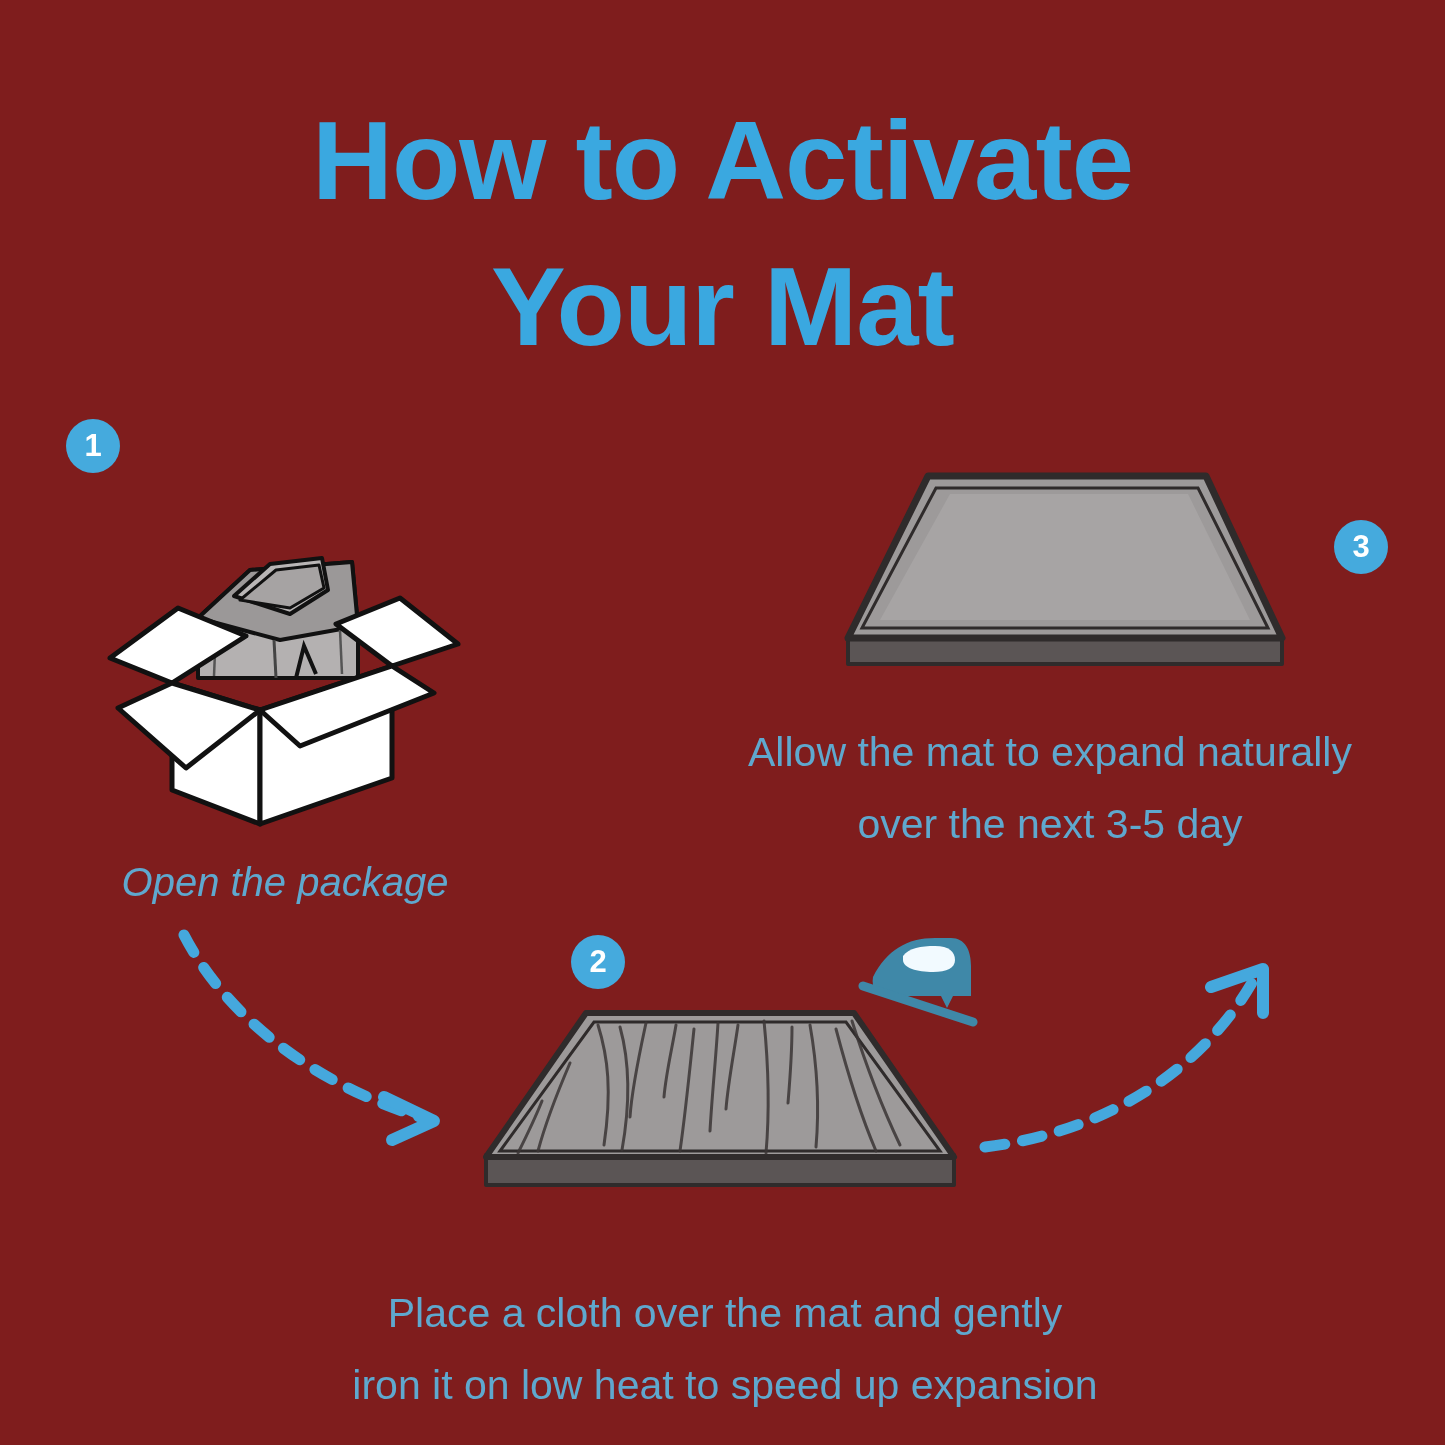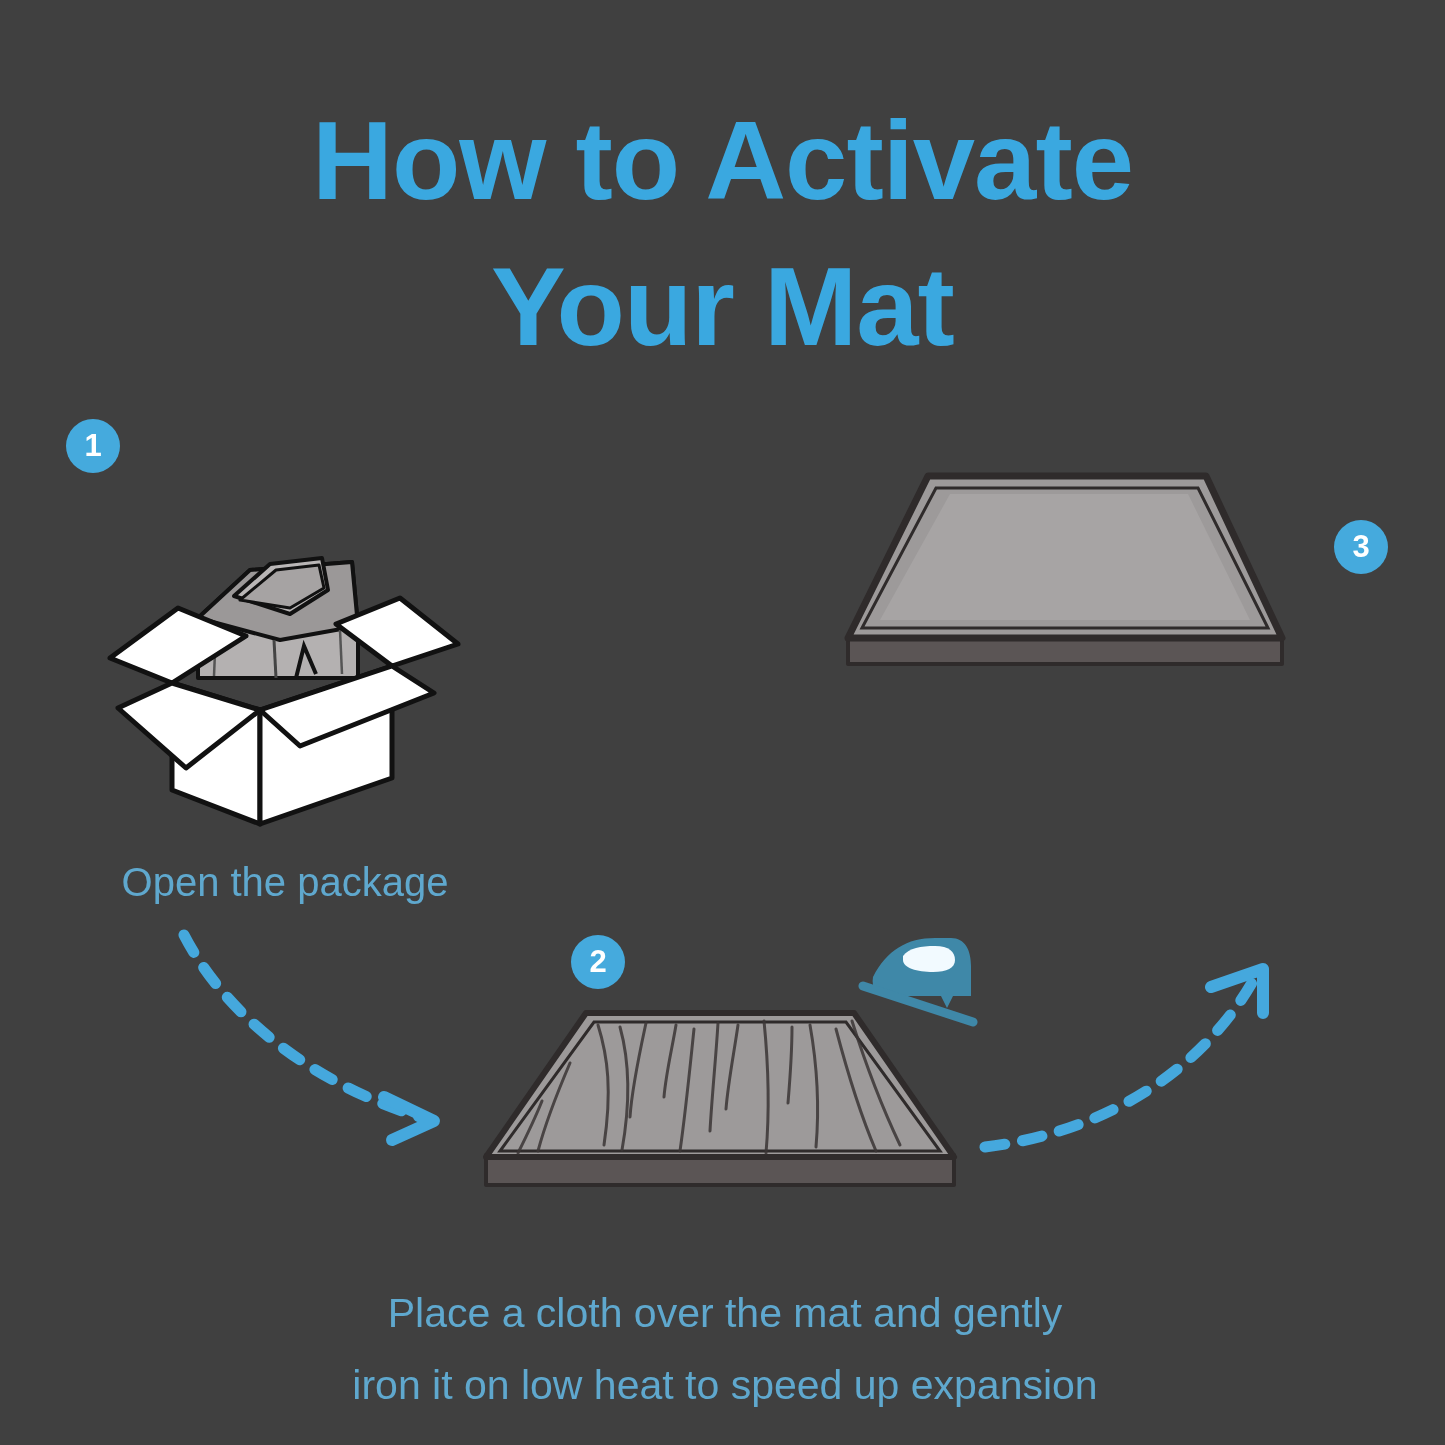--- a/index.html
+++ b/index.html
@@ -11,21 +11,21 @@
     width: 1445px;
     height: 1445px;
     background: #f2faff;
     font-family: "Liberation Sans", sans-serif;
     overflow: hidden;
   }
   #poster {
     position: relative;
     width: 1445px;
     height: 1445px;
-    background: #404040;
+    background: #7f1d1d;
   }
 
   
   .title {
     position: absolute;
     left: 0;
     top: 88px;
     width: 1445px;
     text-align: center;
     color: #3aa8e0;
@@ -60,20 +60,21 @@
     font-size: 40px;
     line-height: 72px;
     font-weight: 400;
     text-align: center;
     white-space: pre-line;
   }
   #caption-1 {
     left: 25px;
     top: 846px;
     width: 520px;
+    font-style: italic;
   }
   #caption-3 {
     left: 660px;
     top: 716px;
     width: 780px;
     font-size: 41px;
   }
   #caption-2 {
     left: 240px;
     top: 1277px;
@@ -206,14 +207,16 @@
       <path d="M28 168 L28 196 L462 196 L462 168 Z" fill="#5b5555" stroke="#2f2b2b" stroke-width="4" stroke-linejoin="round"></path>
 
       <path d="M108 8 L386 8 L462 170 L28 170 Z" fill="#9d9a9a" stroke="#2f2b2b" stroke-width="7" stroke-linejoin="round"></path>
 
       <path d="M116 20 L378 20 L448 160 L42 160 Z" fill="none" stroke="#2f2b2b" stroke-width="3"></path>
 
       <path d="M130 26 L368 26 L430 152 L60 152 Z" fill="#a7a4a4" stroke="none"></path>
     </svg>
   </div>
 
+  <div class="caption" id="caption-3">Allow the mat to expand naturally
+over the next 3-5 day</div>
 
 </div>
 
 </body></html>

